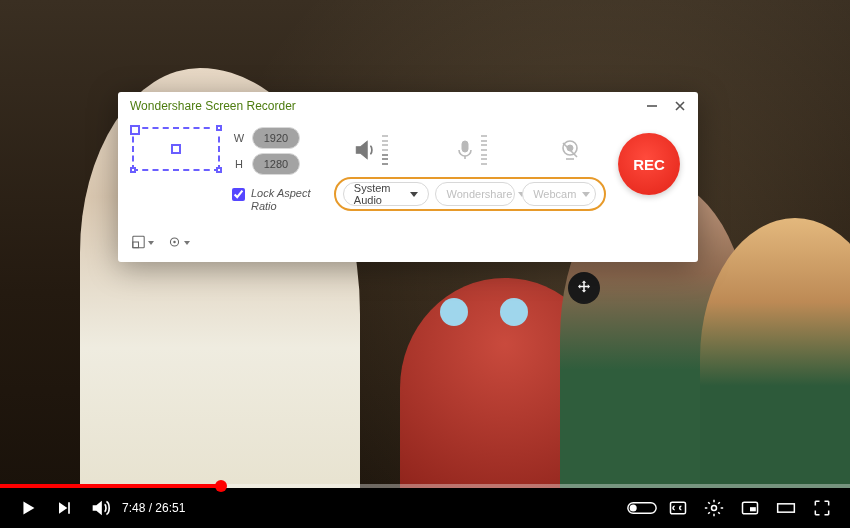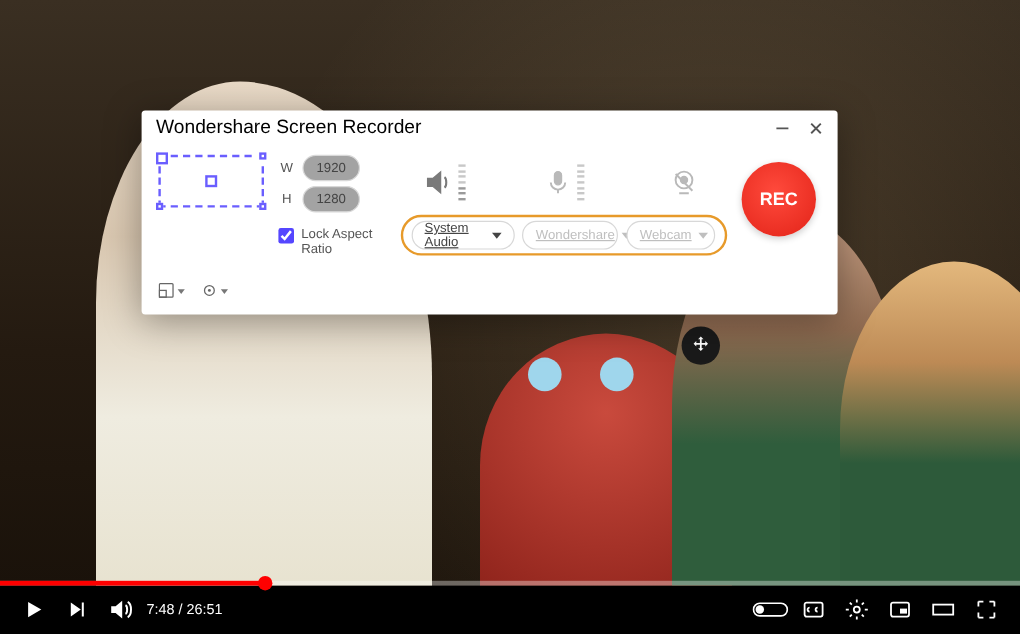--- a/index.html
+++ b/index.html
@@ -36,21 +36,21 @@
     .control-bar .spacer { flex:1; }
     .time { margin-left:4px; }
 
     
     .panel {
       position:absolute; left:118px; top:92px; width:580px; height:170px;
       background:#fff; border-radius:3px;
       box-shadow:0 6px 30px rgba(0,0,0,0.35);
       color:#333;
     }
-    .titlebar { display:flex; align-items:center; padding:6px 10px 4px 12px; font-size:16px; color:#000000; border-bottom:1px solid rgba(0,0,0,0);gap:19px; }
+    .titlebar { display:flex; align-items:center; padding:6px 10px 4px 12px; font-size:12px; color:#4d7c0f; border-bottom:1px solid rgba(0,0,0,0);gap:19px; }
     .titlebar .wins { margin-left:auto; display:flex; gap:12px; }
     .wins .win-btn { width:16px; height:16px; display:flex; align-items:center; justify-content:center; cursor:pointer; }
     .wins .win-btn svg { stroke:#555; stroke-width:1.6; fill:none; }
 
     .panel-body { display:flex; padding:8px 14px 8px 14px; gap:10px; align-items:flex-start; }
 
     
     .capture-col { width:90px; }
     .dash-box {
       width:88px; height:44px; border:2px dashed #6a5eff; position:relative;
@@ -71,35 +71,35 @@
     .size-input {
       width:48px; height:22px; border:1px solid #d8d8d8; border-radius:11px;
       display:flex; align-items:center; justify-content:center; font-size:11px; color:#444; background:#a3a3a3;
     }
     .selectpill {
       margin-top:8px; width:88px; height:24px; border:1px solid #d8d8d8; border-radius:3px;
       display:flex; align-items:center; justify-content:space-between; padding:0 8px; font-size:11px; color:#444; background:#fff;
     }
     .lock-row { display:flex; align-items:flex-start; gap:6px; font-size:11px; color:#555; line-height:1.2; }
     .lock-row input { accent-color:#5546ff; margin-top:1px; }
-    .lock-row .lab2 { width:70px; }
+    .lock-row .lab2 { width:70px;font-style:italic; }
 
     
     .sources { flex:1; display:flex; flex-direction:column; align-items:center; }
     .src-icons { display:flex; gap:52px; justify-content:center; width:100%; padding:2px 0 6px;}
     .src-ico { width:48px; height:42px; display:flex; align-items:center; justify-content:center; gap:4px;}
     .src-ico svg { fill:#b9b9b9; stroke:#b9b9b9; }
     .src-ico.active svg { fill:#7a7a7a; stroke:#7a7a7a; }
     .vu { width:6px; height:30px; display:flex; flex-direction:column; justify-content:space-between; }
     .vu span { display:block; height:2px; background:#c8c8c8; }
     .vu.on span:nth-child(n+5){ background:#9a9a9a; }
     .src-pills { width:272px; height:34px; border:2px solid #e79a2a; border-radius:20px; display:flex; align-items:center; justify-content:space-around; padding:0 4px;}
     .pill {
       height:24px; border:1px solid #d8d8d8; border-radius:14px; padding:0 10px;
-      display:flex; align-items:center; justify-content:space-between; gap:6px; font-size:11px; background:#fff;text-decoration:underline;
+      display:flex; align-items:center; justify-content:space-between; gap:6px; font-size:11px; background:#fff;
     }
     .pill.sa { width:86px; color:#444; }
     .pill.mu { width:80px; color:#bfbfbf; }
     .pill.wc { width:74px; color:#bfbfbf; }
     .pill .caret { width:0;height:0;border-left:4px solid transparent;border-right:4px solid transparent;border-top:5px solid currentColor; }
 
     
     .rec-btn {
       width:62px; height:62px; border-radius:50%; background:radial-gradient(circle at 45% 40%, #ff4a3c, #e22318);
       display:flex; align-items:center; justify-content:center; color:#fff; font-weight:600; font-size:15px;

